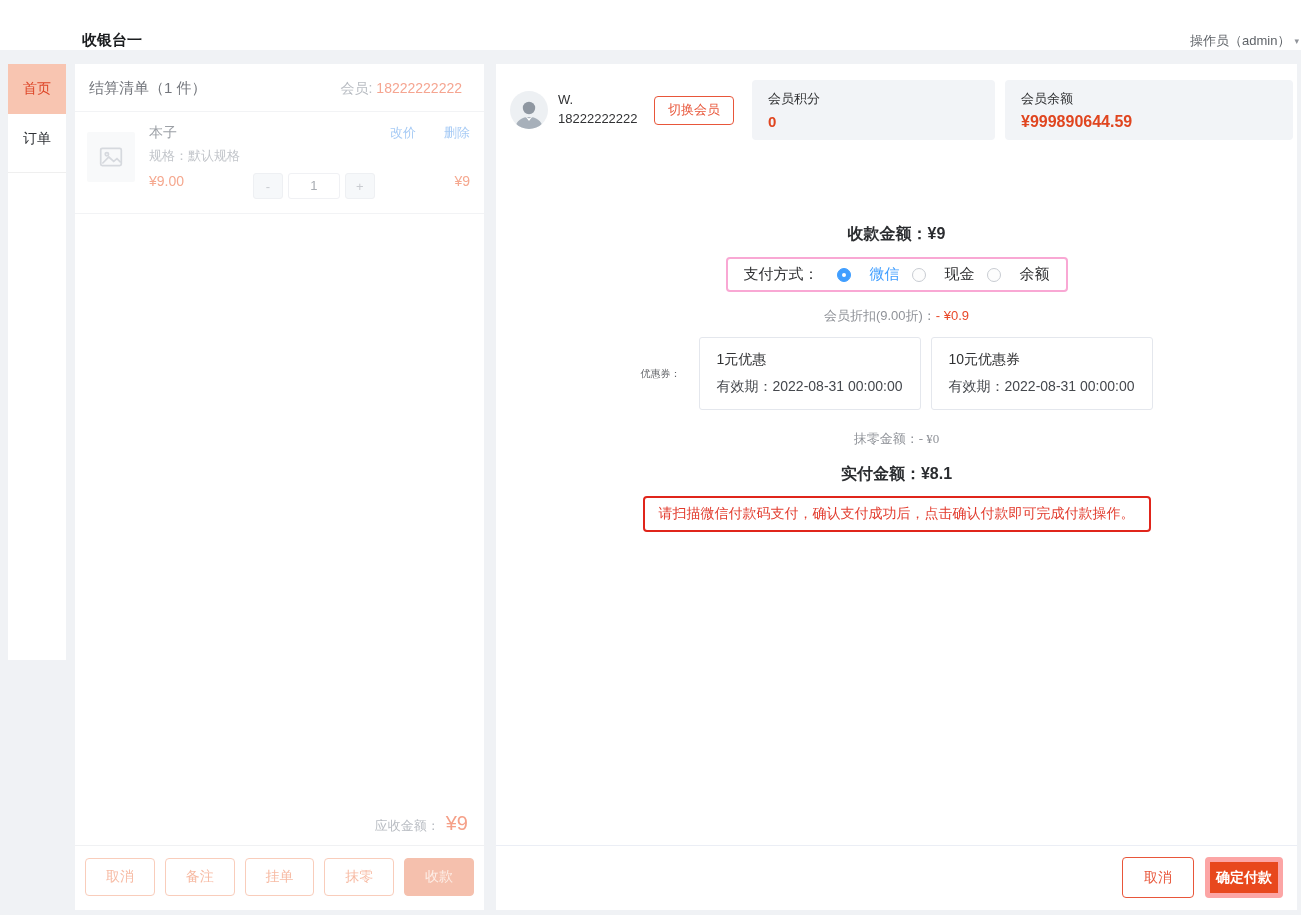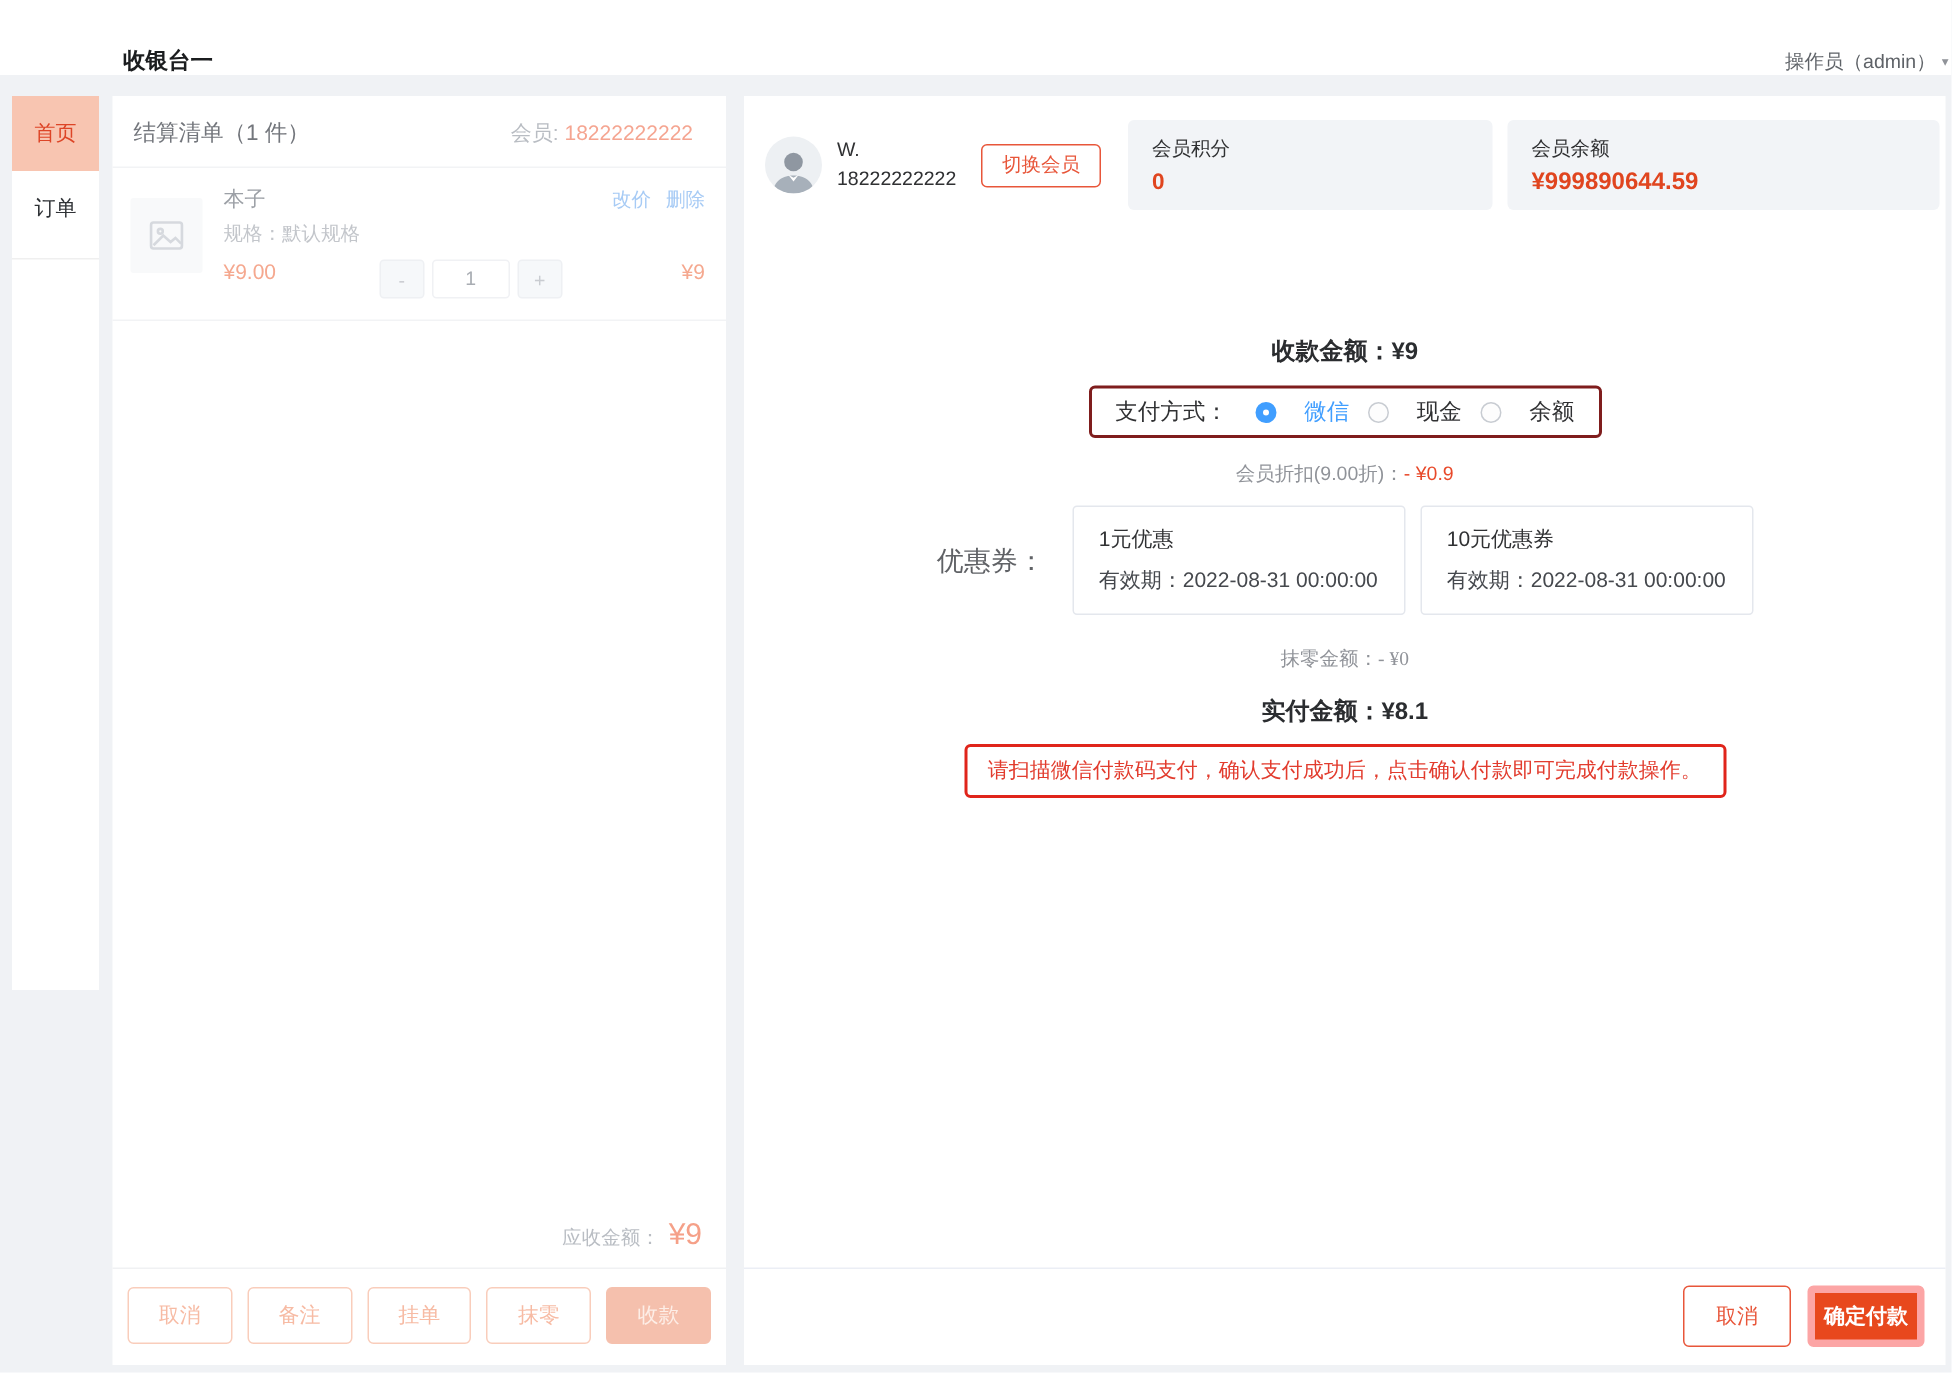--- a/index.html
+++ b/index.html
@@ -47,21 +47,21 @@
     border-top:1px solid #f2f3f5; border-bottom:1px solid #f2f3f5;
     padding:12px 14px 14px 12px; display:flex;
   }
   .thumb {
     width:48px; height:50px; background:#f8f9fa; border-radius:2px;
     display:flex; align-items:center; justify-content:center; flex:none; margin-top:8px;
   }
   .item-body { flex:1; margin-left:14px; display:flex; flex-direction:column; }
   .item-row1 { display:flex; justify-content:space-between; align-items:center; }
   .item-name { font-size:14px; color:#9ca0a6; }
-  .item-actions { font-size:13px; display:flex; gap:10px; }
+  .item-actions { font-size:13px; display:flex; gap:28px; }
   .item-actions span { color:#a7cbf5; cursor:pointer; }
   .item-spec { font-size:13px; color:#c3c6cb; margin-top:5px; }
   .item-row3 { display:flex; align-items:flex-start; margin-top:8px; }
   .item-price { font-size:14px; color:#f5a88f; width:64px; }
   .stepper { display:flex; align-items:center; gap:5px; margin:0 auto; }
   .step-btn {
     width:30px; height:26px; background:#f6f8fa; border:1px solid #eef0f3; border-radius:3px;
     color:#c9ccd1; font-size:13px; display:flex; align-items:center; justify-content:center; cursor:pointer;
   }
   .step-input {
@@ -106,40 +106,40 @@
   .stat-card { background:#f2f4f7; border-radius:4px; height:60px; padding:10px 16px; }
   .stat-card .lbl { font-size:13px; color:#303133; }
   .stat-card .val { font-size:15px; font-weight:bold; color:#e0451f; margin-top:5px; }
   .stat-card.points { width:243px; margin-left:18px; }
   .stat-card.balance { flex:1; margin-left:10px; margin-right:4px; }
   .stat-card.balance .val { font-size:16px; }
 
   .pay-summary { display:flex; flex-direction:column; align-items:center; }
   .amount-line { margin-top:84px; font-size:16px; font-weight:bold; color:#2b2d30; }
   .method-box {
-    margin-top:12px; border:2px solid #7f1d1d; border-radius:4px;
+    margin-top:12px; border:2px solid #f9a8d4; border-radius:4px;
     padding:6px 16px; display:flex; align-items:center; font-size:15px; color:#303133;
   }
   .method-label { margin-right:6px; }
   .radio-item { display:flex; align-items:center; gap:19px; margin-left:12px; cursor:pointer; }
   .radio-item:first-of-type { margin-left:0; }
   .radio {
     width:14px; height:14px; border-radius:50%; border:1px solid #c8ccd2; background:#fdfdfd;
     position:relative; flex:none;
   }
   .radio.checked { background:#409eff; border-color:#409eff; }
   .radio.checked::after {
     content:""; position:absolute; left:4px; top:4px; width:4px; height:4px;
     border-radius:50%; background:#fff;
   }
   .radio-item.checked { color:#409eff; }
   .discount-line { margin-top:15px; font-size:13px; color:#909399; }
   .discount-line .val { color:#e8492a; }
   .coupon-row { margin-top:12px; display:flex; align-items:center; }
-  .coupon-label { font-size:18px; color:#606266; margin-right:8px; }
+  .coupon-label { font-size:10px; color:#606266; margin-right:8px; }
   .coupon-card {
     border:1px solid #e4e7ed; border-radius:3px; background:#fff; padding:13px 17px;
     margin-left:10px; cursor:pointer;
   }
   .coupon-title { font-size:14px; color:#303133; }
   .coupon-valid { font-size:14px; color:#45484d; margin-top:9px; }
   .rounding-line { margin-top:20px; font-size:13px; color:#909399;font-family:Liberation Serif, serif; }
   .paid-line { margin-top:16px; font-size:16px; font-weight:bold; color:#2b2d30; }
   .notice-box {
     margin-top:11px; border:2px solid #e0251b; border-radius:4px;

